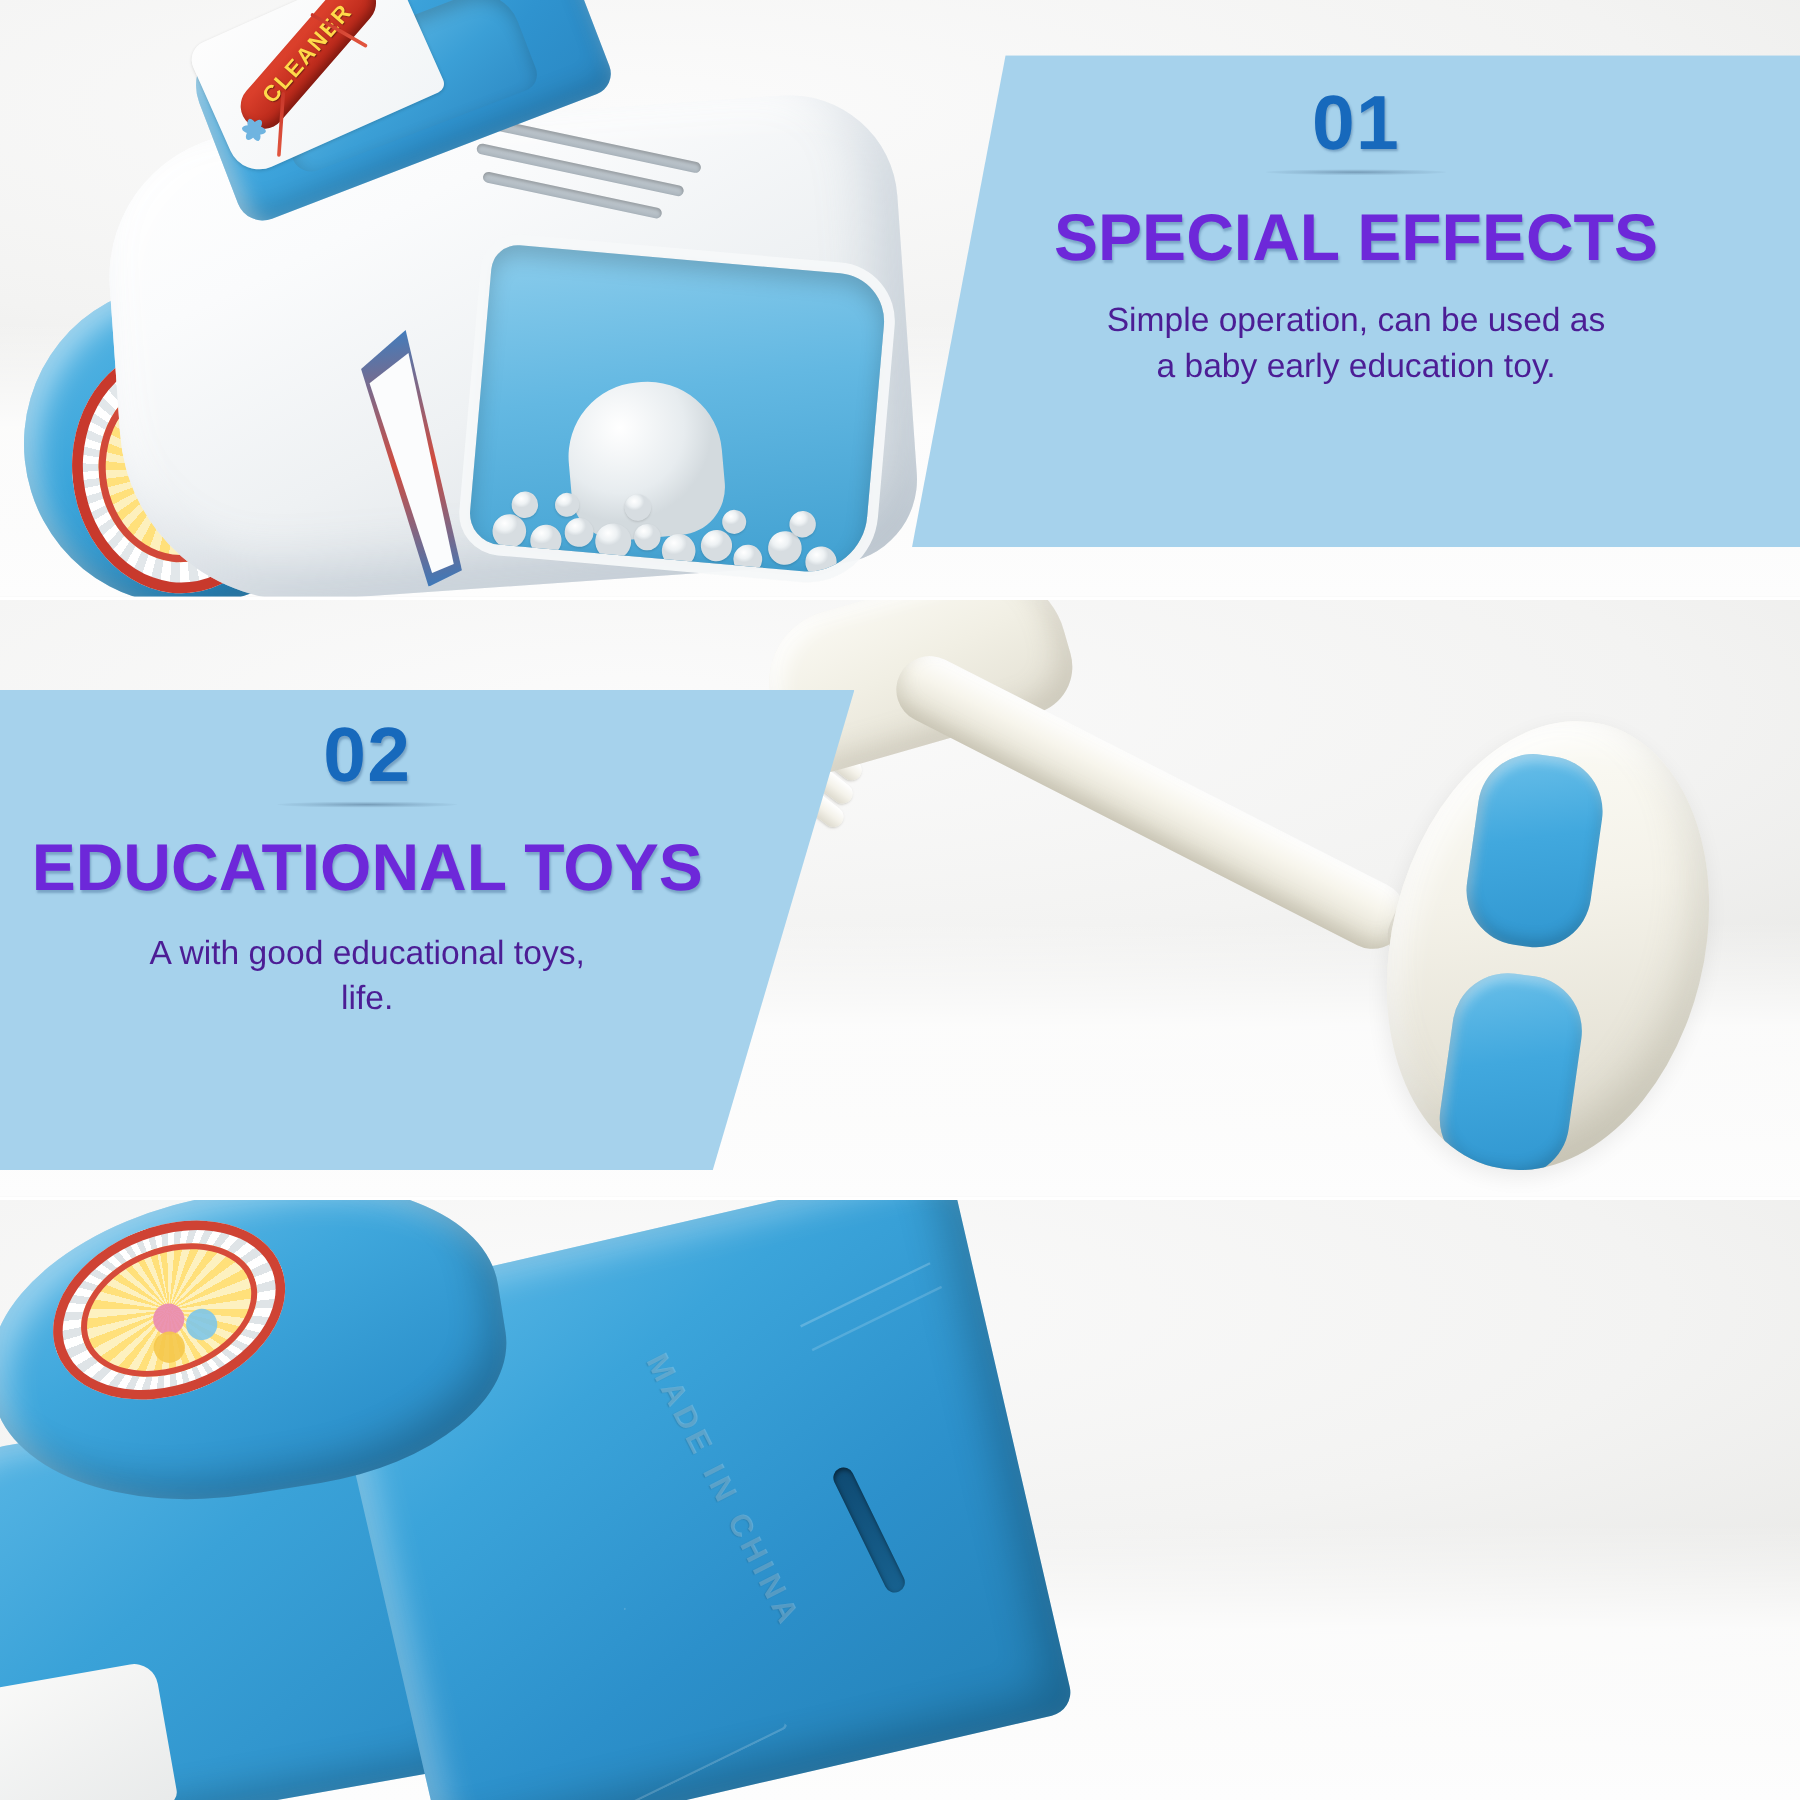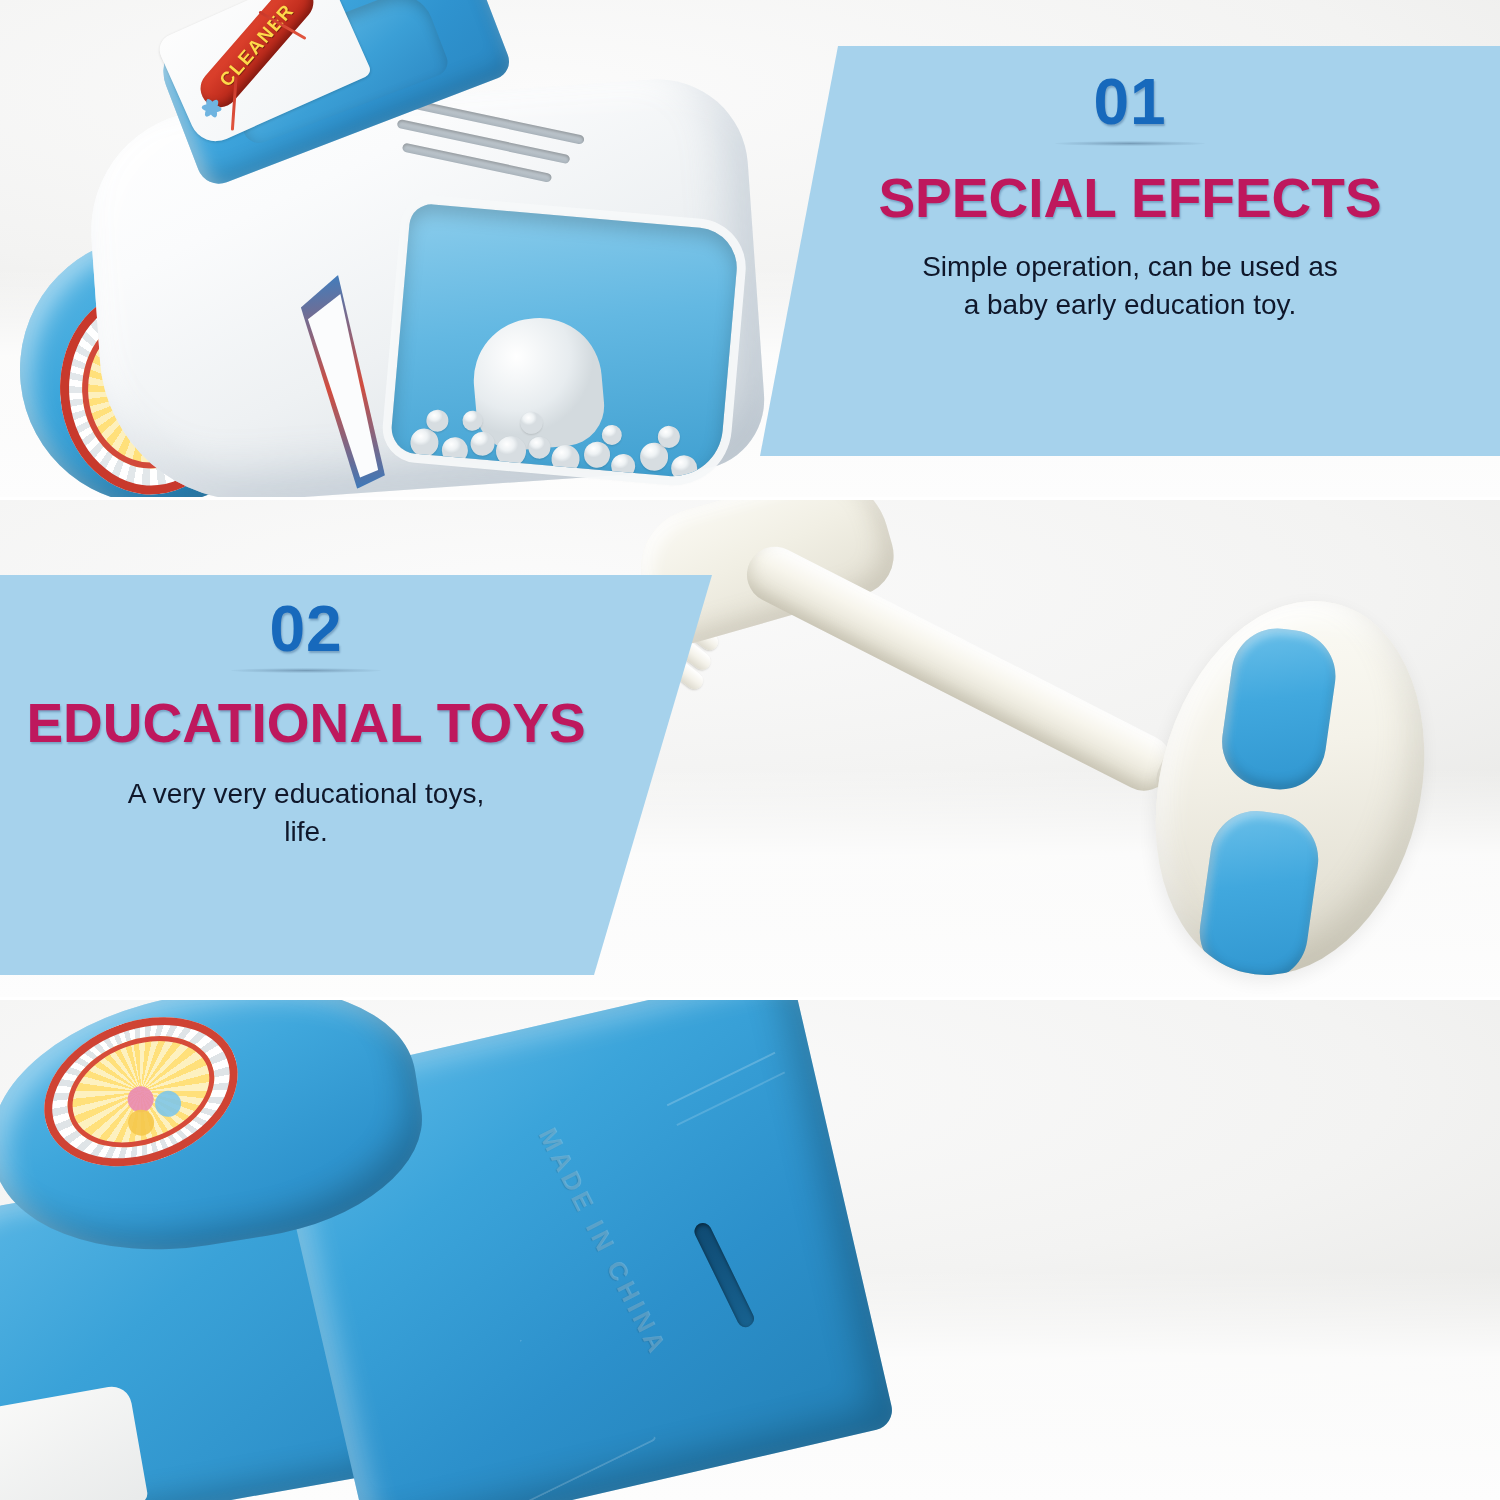--- a/index.html
+++ b/index.html
@@ -54,26 +54,26 @@
     font-size:64px; font-weight:bold; letter-spacing:1px;
     color:#1769bc; line-height:1;
     text-shadow:1px 2px 2px rgba(20,60,110,.32);
   }
   .num-rule {
     width:150px; height:5px; margin-top:7px;
     background:radial-gradient(ellipse at center, rgba(60,90,120,.45) 0%, rgba(60,90,120,.16) 45%, rgba(60,90,120,0) 78%);
     border-radius:50%;
   }
   .head {
-    font-size:55px; font-weight:bold; color:#be185d;
+    font-size:55px; font-weight:bold; color:#6d28d9;
     letter-spacing:0px; line-height:1.05; white-space:nowrap;
     text-shadow:1px 2px 2px rgba(20,60,110,.3);
   }
   .body-txt {
-    font-size:28px; color:#0f172a; line-height:1.36; text-align:center;
+    font-size:28px; color:#4c1d95; line-height:1.36; text-align:center;
   }
 
   
   #art1 { position:absolute; left:0; top:0; width:820px; height:497px; z-index:3; }
   .v1-handle {
     position:absolute; left:168px; top:-16px; width:330px; height:152px;
     background:linear-gradient(150deg,#59b5e4 0%, #3fa6dd 34%, #2f93cf 68%, #2a87c2 100%);
     border-radius:40px 46px 18px 22px;
     transform:rotate(-21deg);
     box-shadow:inset 0 -12px 20px rgba(0,0,0,.14), inset 6px 8px 18px rgba(255,255,255,.5);
@@ -424,21 +424,21 @@
 
       </div>
     </div>
 
     <div class="slab" id="slab-2">
       <div class="slab-inner" style="padding-top:22px; padding-right:100px;">
         <div class="num">02</div>
         <div class="num-rule"></div>
         <div class="head" style="margin-top:22px;">EDUCATIONAL TOYS</div>
         <div class="body-txt" style="margin-top:22px;">
-          <div>A very very educational toys,</div>
+          <div>A with good educational toys,</div>
           <div>life.</div>
         </div>
       </div>
     </div>
 
   </section>
 
   <section class="band" id="band-3">
 
     <div class="photo">

